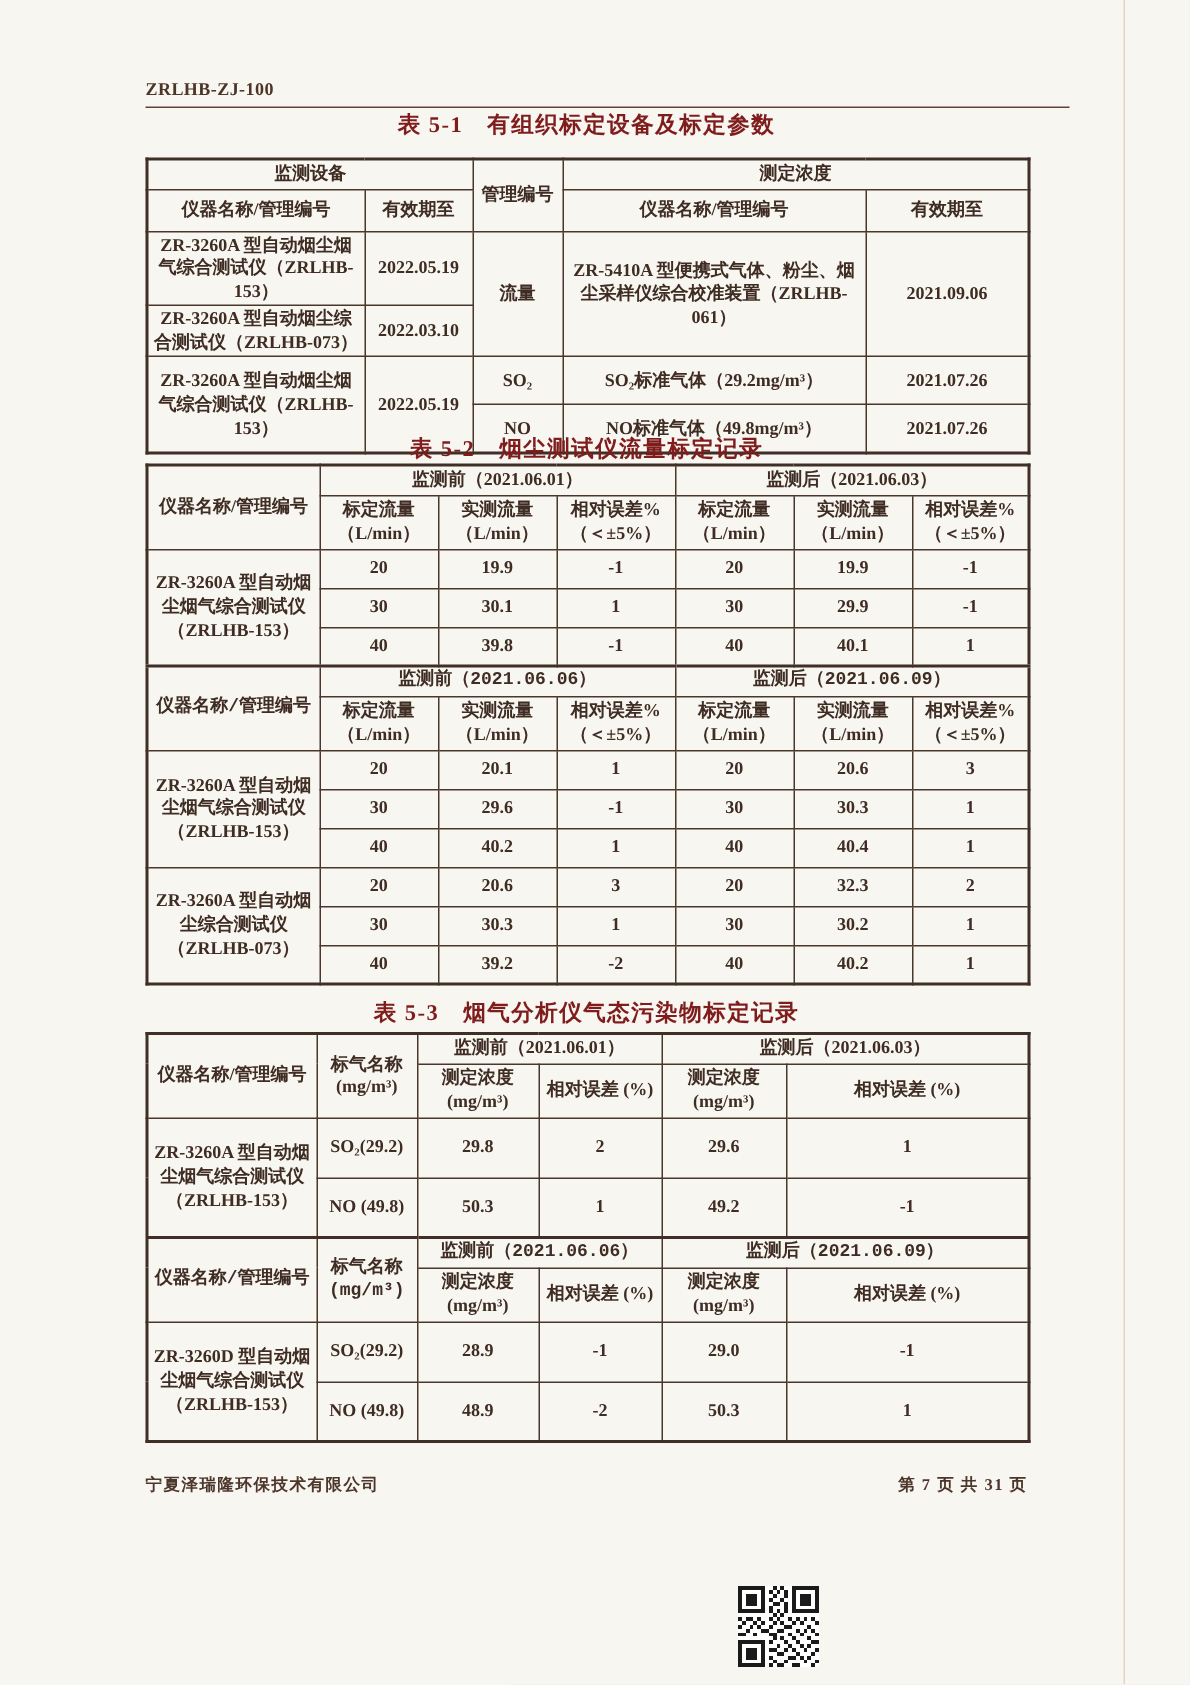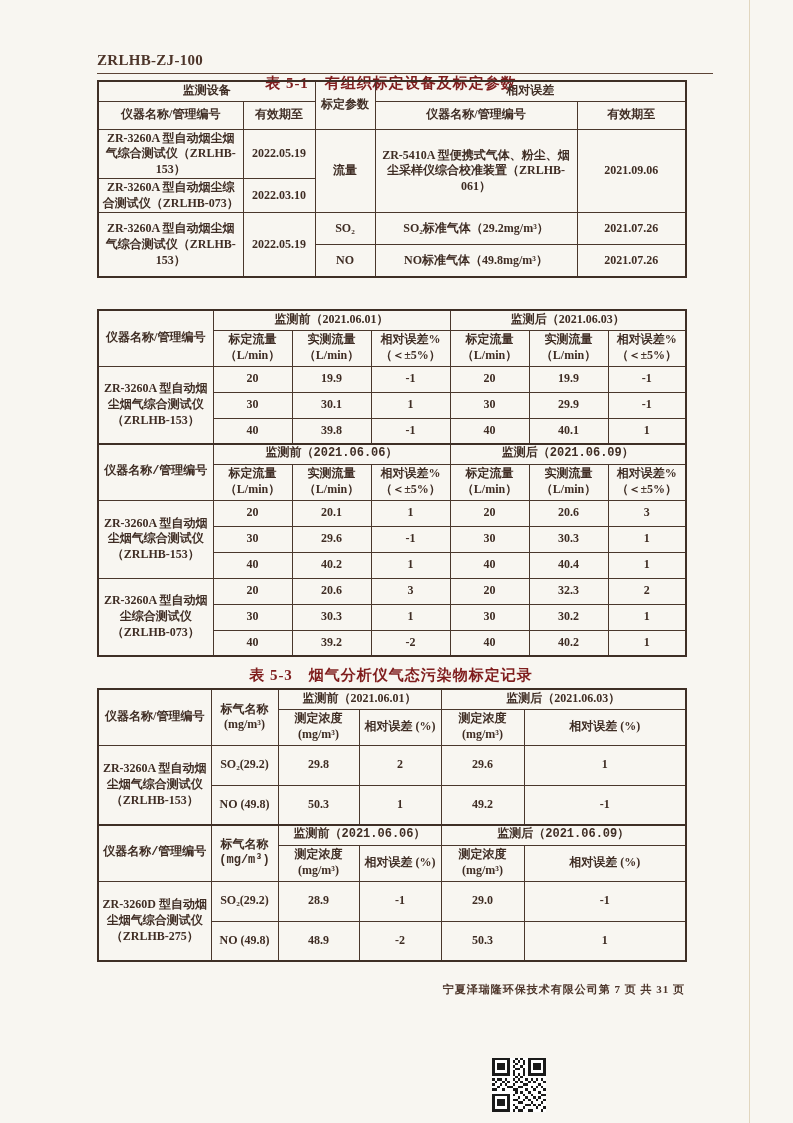--- a/index.html
+++ b/index.html
@@ -12,41 +12,41 @@
     color:#443128;
     font-family:"Liberation Serif","DejaVu Serif",serif;
   }
   
   .scan-line{position:absolute;left:749px;top:0;width:1px;height:100%;background:#cbb castle;}
   .scan-line{background:#cdbb96;opacity:.55;}
 
   .doc-header{
     position:absolute;left:97px;top:52px;width:616px;
     display:flex;align-items:baseline;
-    font-size:15px;font-weight:bold;letter-spacing:.3px;
+    font-size:12px;font-weight:bold;letter-spacing:.3px;
     padding-bottom:4px;border-bottom:1.5px solid #5d4436;
     color:#4d352a;white-space:nowrap;
   }
   .doc-header .code{margin-right:18px;}
 
   .tbl-title{
     position:absolute;left:97px;width:588px;
     text-align:center;font-size:15px;font-weight:bold;color:#7f1d1d;
     letter-spacing:1px;
   }
   #t51-title{top:74px;}
   #t52-title{top:290px;}
   #t53-title{top:666px;}
 
   table{
     position:absolute;left:97px;
     border-collapse:collapse;table-layout:fixed;width:588px;
     border:2px solid #3f2f26;
   }
-  #table51{top:80px;}
+  #table51{top:105px;}
   #table52{top:309px;}
   #table53{top:688px;}
 
   th,td{
     border:1px solid #4a372c;
     font-size:12px;font-weight:bold;color:#3f2d24;
     text-align:center;vertical-align:middle;
     padding:1px 3px;line-height:1.3;
     overflow:hidden;
   }
@@ -55,21 +55,21 @@
   
   .rh-g{height:20px;}     
   .rh-s{height:36px;padding-left:12px;}     
   .rh-d{height:26px;}     
   .rh-t{height:40px;}     
   .r51a{height:20px;} .r51b{height:28px;} .r51c{height:48px;}
   .r51d{height:30px;} .r51e{height:32px;} .r51f{height:32px;margin-top:26px;}
 
   .doc-footer{
     position:absolute;left:97px;top:982px;width:588px;
-    display:flex;justify-content:flex-end;
+    display:flex;justify-content:space-between;
     font-size:11px;font-weight:bold;color:#4d362b;letter-spacing:1px;
   }
 
   .camscan{
     position:absolute;left:492px;top:1057px;
     display:flex;align-items:center;
   }
   .camscan .qr{width:54px;height:55px;}
   .camscan .cap{
     margin-left:14px;
@@ -94,22 +94,22 @@
     <colgroup>
         <col style="width:145px">
         <col style="width:72px">
         <col style="width:60px">
         <col style="width:202px">
         <col style="width:109px">
       </colgroup>
     <tbody>
         <tr class="r51a">
       <th colspan="2">监测设备</th>
-      <th rowspan="2">标定参数</th>
-      <th colspan="2">相对误差</th>
+      <th rowspan="2">管理编号</th>
+      <th colspan="2">测定浓度</th>
     </tr>
     <tr class="r51b">
       <th>仪器名称/管理编号</th>
       <th>有效期至</th>
       <th>仪器名称/管理编号</th>
       <th>有效期至</th>
     </tr>
     <tr class="r51c">
       <td>ZR-3260A 型自动烟尘烟气综合测试仪（ZRLHB-153）</td>
       <td>2022.05.19</td>
@@ -129,20 +129,21 @@
       <td>2021.07.26</td>
     </tr>
     <tr class="r51f">
       <td>NO</td>
       <td>NO标准气体（49.8mg/m³）</td>
       <td>2021.07.26</td>
     </tr>
   </tbody>
     </table>
 
+  <div class="tbl-title" id="t52-title">表 5-2　烟尘测试仪流量标定记录</div>
 
   <table id="table52">
     <colgroup>
         <col style="width:115px">
         <col style="width:79px">
         <col style="width:79px">
         <col style="width:79px">
         <col style="width:79px">
         <col style="width:79px">
         <col style="width:78px">
@@ -301,21 +302,21 @@
       <th colspan="2">监测前（2021.06.06）</th>
       <th colspan="2">监测后（2021.06.09）</th>
     </tr>
     <tr class="rh-s">
       <th>测定浓度 (mg/m³)</th>
       <th>相对误差 (%)</th>
       <th>测定浓度 (mg/m³)</th>
       <th>相对误差 (%)</th>
     </tr>
     <tr class="rh-t">
-      <td rowspan="2">ZR-3260D 型自动烟尘烟气综合测试仪（ZRLHB-275）</td>
+      <td rowspan="2">ZR-3260D 型自动烟尘烟气综合测试仪（ZRLHB-153）</td>
       <td>SO₂(29.2)</td>
       <td>28.9</td>
       <td>-1</td>
       <td>29.0</td>
       <td>-1</td>
     </tr>
     <tr class="rh-t">
       <td>NO (49.8)</td>
       <td>48.9</td>
       <td>-2</td>

